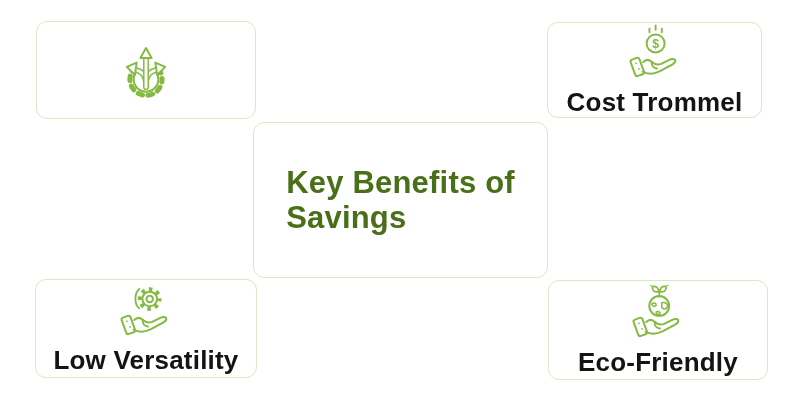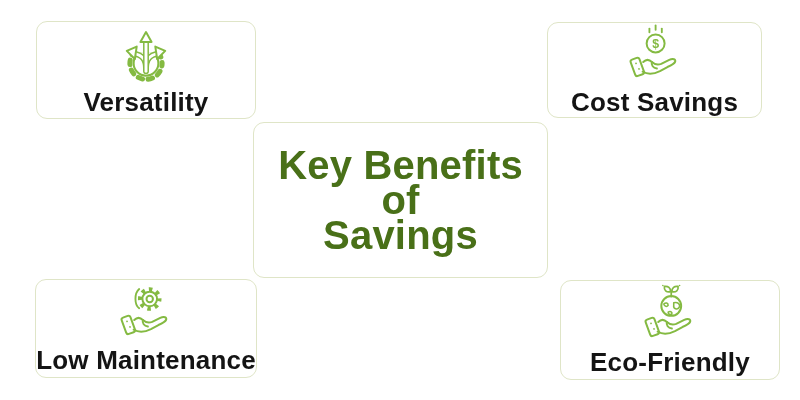--- a/index.html
+++ b/index.html
@@ -28,43 +28,43 @@
     border: 1.5px solid var(--card_border);
     border-radius: 11px;
     display: flex;
     flex-direction: column;
     align-items: center;
     justify-content: center;
   }
   .card-tl { left: 36px;  top: 21px;  width: 220px; height: 98px;  }
   .card-tr { left: 547px; top: 22px;  width: 215px; height: 96px;  }
   .card-bl { left: 35px;  top: 279px; width: 222px; height: 99px;  }
-  .card-br { left: 548px; top: 280px; width: 220px; height: 100px; margin-left: 12px; }
+  .card-br { left: 548px; top: 280px; width: 220px; height: 100px; }
   .card-center {
     left: 253px; top: 122px; width: 295px; height: 156px;
   }
   .benefit-icon {
     width: 62px;
     height: 62px;
     color: var(--icon_green);
     flex: 0 0 auto;
   }
   .benefit-label {
     font-size: 26px;
     font-weight: 700;
     color: var(--label_text);
     letter-spacing: 0.2px;
     white-space: nowrap;
     line-height: 32px;
     margin-top: 1px;
   }
   .center-title {
-    text-align: center;
+    text-align: left;
     color: var(--title_green);
-    font-size: 40px;
+    font-size: 31px;
     font-weight: 700;
     line-height: 35px;
     letter-spacing: 0.2px;
   }
 </style>
 </head>
 <body>
 
 <div class="canvas">
 
@@ -82,21 +82,20 @@
         <path d="M50 74 C50 58 56 52 70 49" stroke="#ffffff" stroke-width="4.7"></path>
         <path d="M50 78 L50 26" stroke="currentColor" stroke-width="9.5"></path>
         <path d="M50 78 L50 26" stroke="#ffffff" stroke-width="4.7"></path>
       </g>
       <g fill="#ffffff" stroke="currentColor" stroke-width="3.2" stroke-linejoin="round">
         <path d="M35 38 L19 45 L32 58 Z"></path>
         <path d="M65 38 L81 45 L68 58 Z"></path>
         <path d="M41 30.5 L50 14.5 L59 30.5 Z"></path>
       </g>
     </svg>
-    <div class="benefit-label">Versatility</div>
   </div>
 
   <div class="card card-tr">
     <svg class="benefit-icon" viewBox="0 0 100 100" aria-hidden="true">
       <g fill="none" stroke="currentColor" stroke-width="3" stroke-linecap="round">
         <path d="M41 9 L41 15"></path>
         <path d="M51 4 L51 11"></path>
         <path d="M61 9 L61 15"></path>
       </g>
       <circle cx="51" cy="33" r="14.5" fill="none" stroke="currentColor" stroke-width="3.2"></circle>
@@ -104,21 +103,21 @@
       <g fill="none" stroke="currentColor" stroke-width="3.2" stroke-linecap="round" stroke-linejoin="round">
         <g transform="rotate(-20 21 71)">
           <rect x="14" y="57" width="15" height="28" rx="3.5"></rect>
           <circle cx="21.5" cy="65" r="1.4" fill="currentColor" stroke="none"></circle>
           <circle cx="23" cy="75" r="1.4" fill="currentColor" stroke="none"></circle>
         </g>
         <path d="M31 63 C36 58 41 59 45 63 C50 67.5 55 68 60 66 L73 59.5 C79 56.5 84 58.5 82.5 62.5 C81 66 76 68.5 70 71 L58 77.5 C48 82.5 38 83 30 78.5"></path>
         <path d="M45 63 C43.5 68 47 72.5 53 73.5"></path>
       </g>
     </svg>
-    <div class="benefit-label">Cost Savings</div>
+    <div class="benefit-label">Cost Trommel</div>
   </div>
 
   <div class="card card-center">
     <div class="center-title">
       <div>Key Benefits of</div>
       <div>Savings</div>
     </div>
   </div>
 
   <div class="card card-bl">
@@ -130,21 +129,21 @@
       <g fill="none" stroke="currentColor" stroke-width="3.2" stroke-linecap="round" stroke-linejoin="round">
         <g transform="rotate(-20 21 71)">
           <rect x="14" y="57" width="15" height="28" rx="3.5"></rect>
           <circle cx="21.5" cy="65" r="1.4" fill="currentColor" stroke="none"></circle>
           <circle cx="23" cy="75" r="1.4" fill="currentColor" stroke="none"></circle>
         </g>
         <path d="M31 63 C36 58 41 59 45 63 C50 67.5 55 68 60 66 L73 59.5 C79 56.5 84 58.5 82.5 62.5 C81 66 76 68.5 70 71 L58 77.5 C48 82.5 38 83 30 78.5"></path>
         <path d="M45 63 C43.5 68 47 72.5 53 73.5"></path>
       </g>
     </svg>
-    <div class="benefit-label">Low Maintenance</div>
+    <div class="benefit-label">Low Versatility</div>
   </div>
 
   <div class="card card-br">
     <svg class="benefit-icon" viewBox="0 0 100 100" aria-hidden="true">
       <g fill="none" stroke="currentColor" stroke-width="2.8" stroke-linecap="round" stroke-linejoin="round">
         <path d="M52 22 C52 18 52 16 52 13"></path>
         <path d="M51 14 C44 15.5 40 11.5 41 5.5 C47 4.5 51 8 51 14 Z"></path>
         <path d="M53 14 C60 15.5 64 11.5 63 5.5 C57 4.5 53 8 53 14 Z"></path>
       </g>
       <circle cx="38.5" cy="4" r="1.3" fill="currentColor"></circle>

